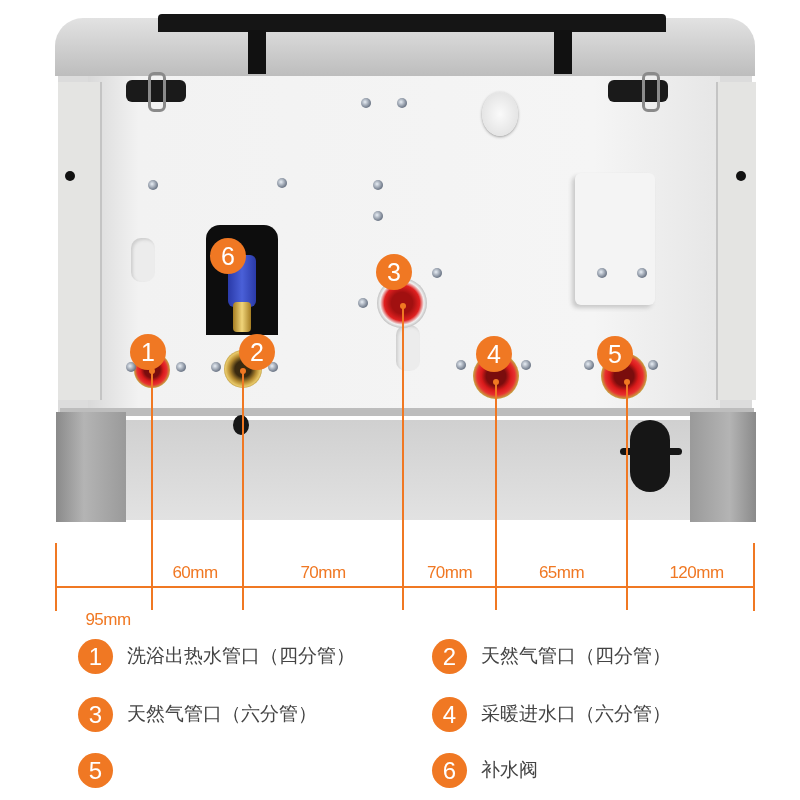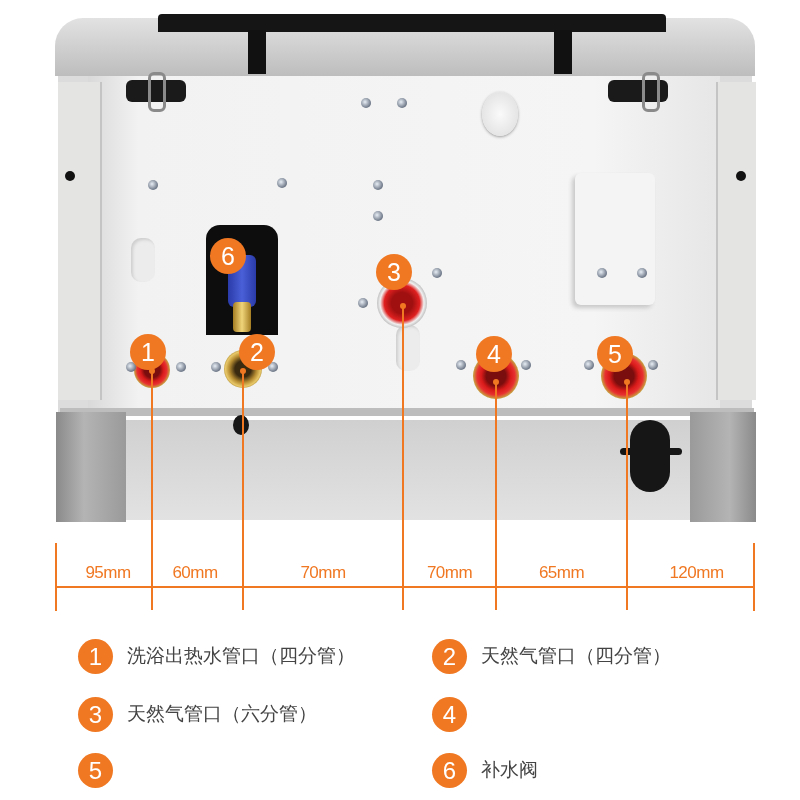--- a/index.html
+++ b/index.html
@@ -125,41 +125,42 @@
 <div class="abs badge" style="left:239px;top:334px;">2</div>
 <div class="abs badge" style="left:376px;top:254px;">3</div>
 <div class="abs badge" style="left:476px;top:336px;">4</div>
 <div class="abs badge" style="left:597px;top:336px;">5</div>
 <div class="abs badge" style="left:210px;top:238px;">6</div>
 
 <div class="abs dim-h"></div>
 <div class="abs dim-v" style="left:55px;top:543px;height:68px;"></div>
 <div class="abs dim-v" style="left:753px;top:543px;height:68px;"></div>
 
-<div class="abs dim-label" style="left:57px;width:102px;">95mm</div>
+<div class="abs dim-label" style="left:57px;width:102px;margin-top:47px;">95mm</div>
 <div class="abs dim-label" style="left:153px;width:84px;">60mm</div>
 <div class="abs dim-label" style="left:244px;width:158px;">70mm</div>
 <div class="abs dim-label" style="left:404px;width:91px;">70mm</div>
 <div class="abs dim-label" style="left:497px;width:129px;">65mm</div>
 <div class="abs dim-label" style="left:628px;width:137px;">120mm</div>
 
 <div class="abs legend-item" style="left:78px;top:638px;">
   <div class="legend-badge">1</div>
   <div class="legend-text">洗浴出热水管口（四分管）</div>
 </div>
 <div class="abs legend-item" style="left:432px;top:638px;">
   <div class="legend-badge">2</div>
   <div class="legend-text">天然气管口（四分管）</div>
 </div>
 <div class="abs legend-item" style="left:78px;top:696px;">
   <div class="legend-badge">3</div>
   <div class="legend-text">天然气管口（六分管）</div>
 </div>
 <div class="abs legend-item" style="left:432px;top:696px;">
   <div class="legend-badge">4</div>
+  <div class="legend-text">采暖进水口（六分管）</div>
 </div>
 <div class="abs legend-item" style="left:78px;top:752px;">
   <div class="legend-badge">5</div>
 </div>
 <div class="abs legend-item" style="left:432px;top:752px;">
   <div class="legend-badge">6</div>
   <div class="legend-text">补水阀</div>
 </div>
 
 </body></html>

